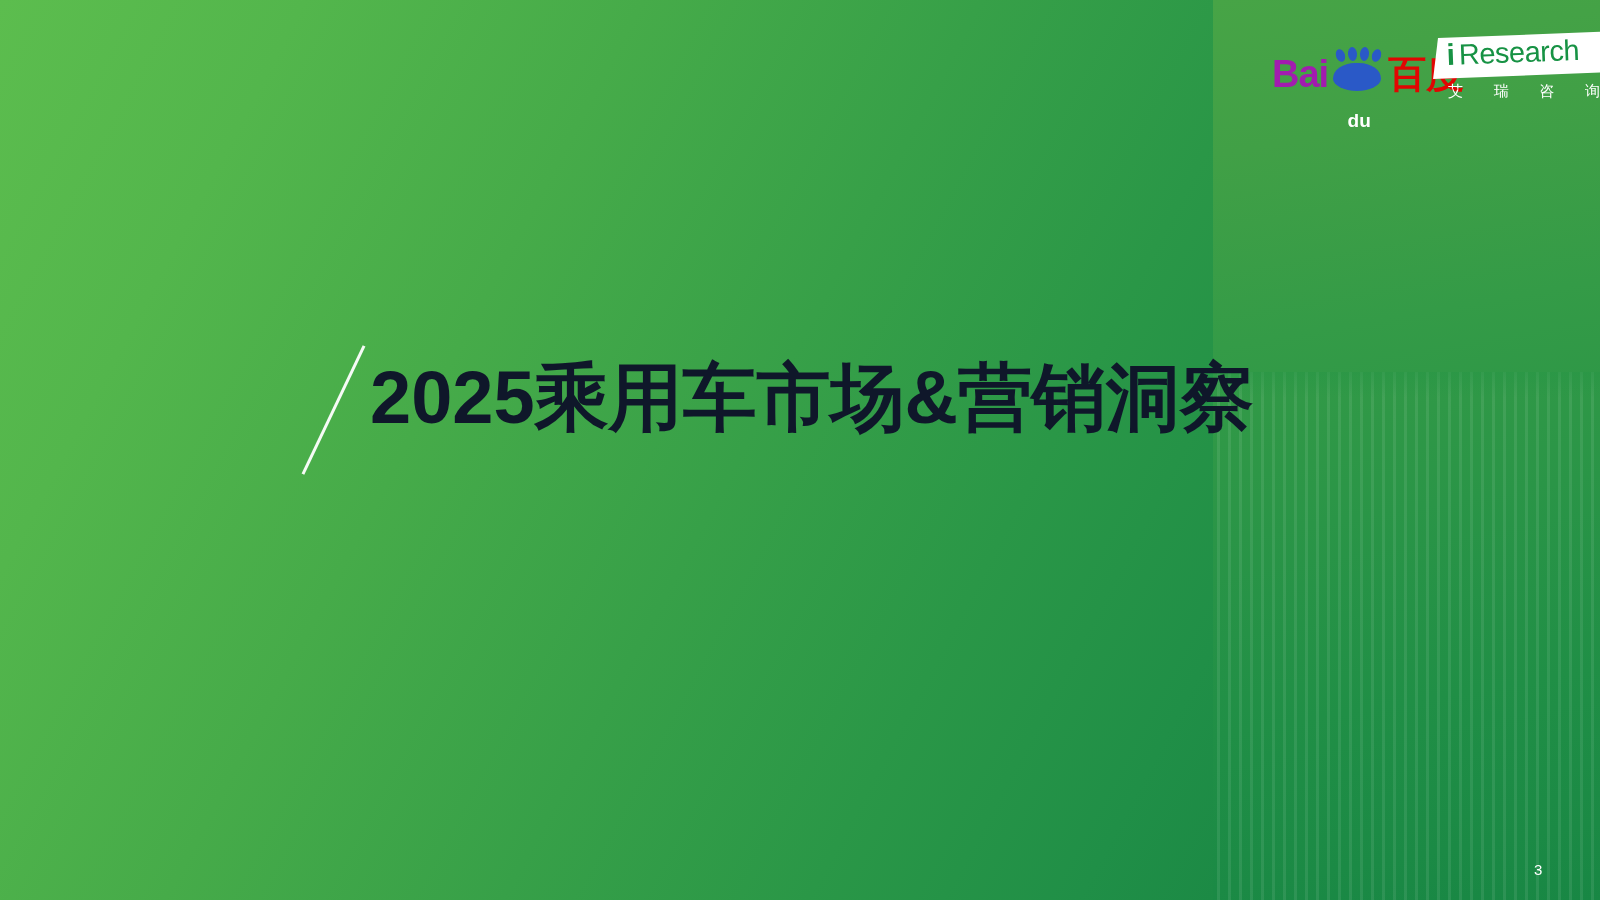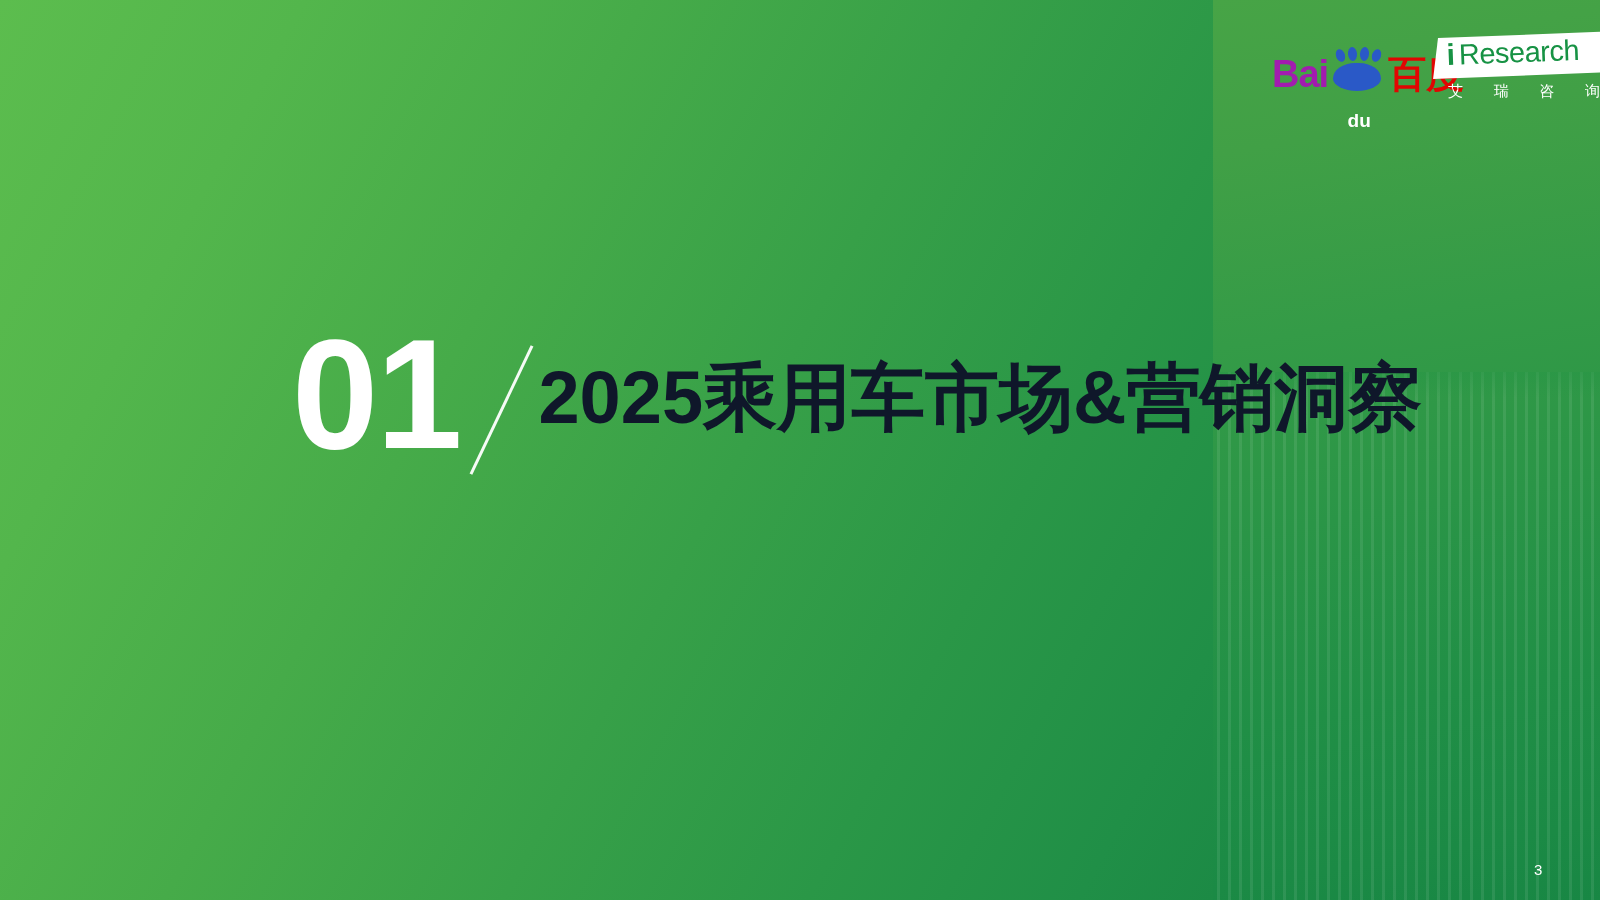--- a/index.html
+++ b/index.html
@@ -309,20 +309,19 @@
     </div>
     <div class="ir-cn">
       <span>艾</span>
       <span>瑞</span>
       <span>咨</span>
       <span>询</span>
     </div>
   </div>
 
   <div class="title-block">
-    <span class="section-number">01</span>
     <span class="slash"></span>
     <span class="section-title">2025乘用车市场&amp;营销洞察</span>
   </div>
 
   <div class="page-number">3</div>
 
 </div>
 
 </body></html>

